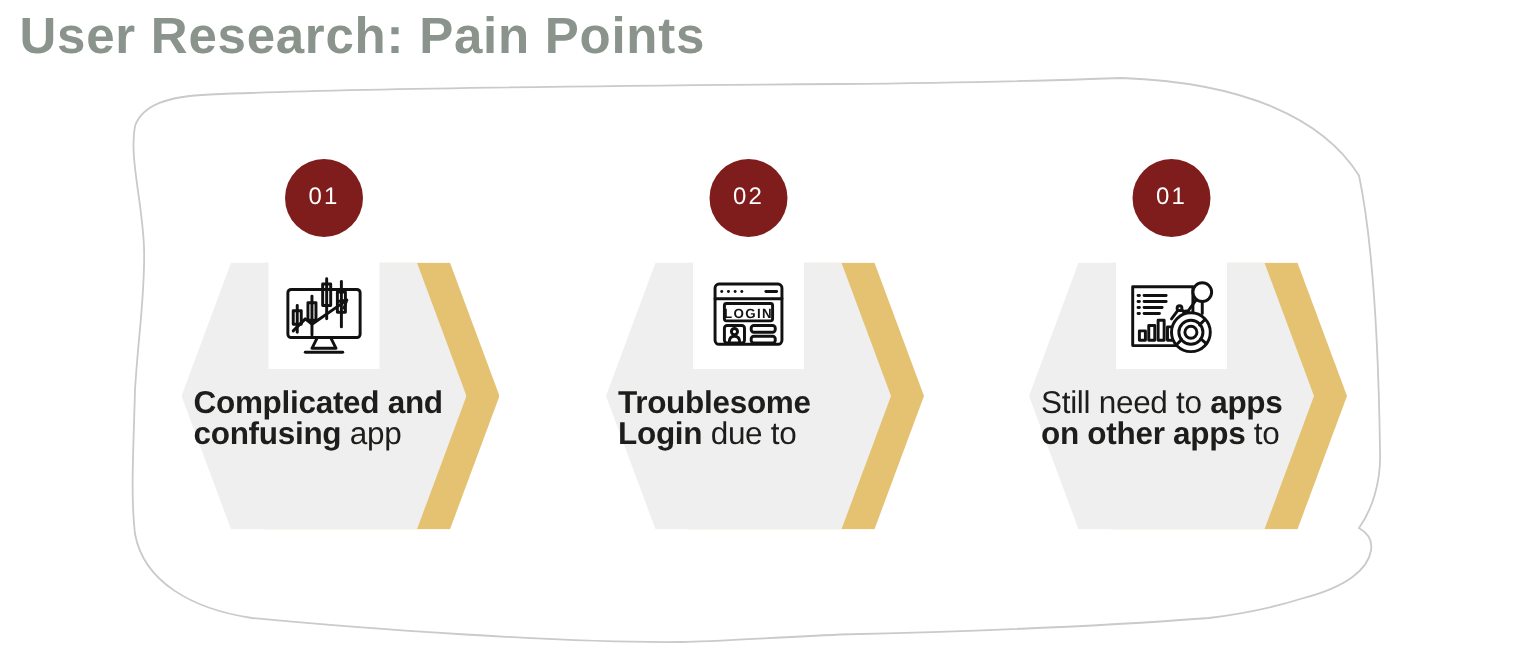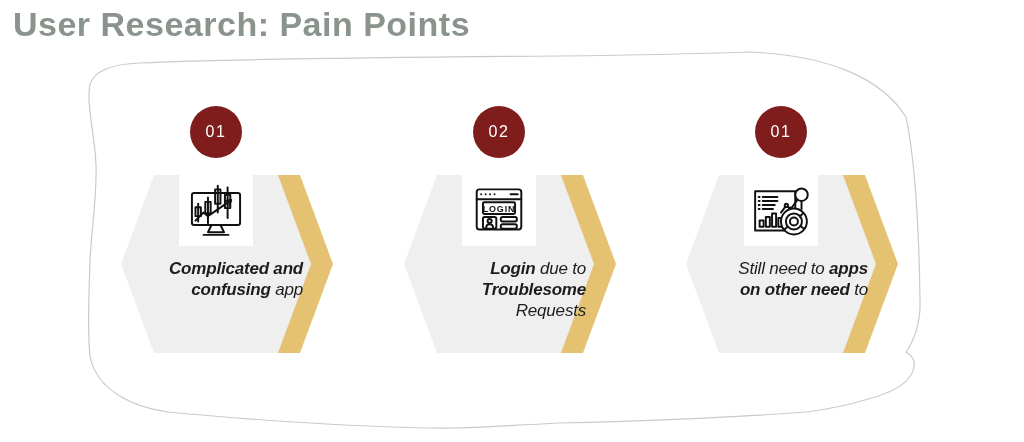--- a/index.html
+++ b/index.html
@@ -22,22 +22,22 @@
   .num-circle{
     position:absolute;top:0;left:69px;width:52px;height:52px;border-radius:50%;
     background:#7f1d1d;color:#ffffff;display:flex;align-items:center;justify-content:center;
     font-size:16px;letter-spacing:1.5px;z-index:2;
   }
   .icon-box{
     position:absolute;top:66px;left:58px;width:74px;height:74px;background:#ffffff;
     display:flex;align-items:center;justify-content:center;z-index:3;
   }
   .card-text{
-    position:absolute;top:152px;left:8px;width:174px;z-index:4;text-align:right;
-    font-size:17px;line-height:21px;color:#1d1d1b;letter-spacing:-.2px;font-style:italic;
+    position:absolute;top:152px;left:8px;width:174px;z-index:4;text-align:left;
+    font-size:21px;line-height:21px;color:#1d1d1b;letter-spacing:-.2px;
   }
   .card-text .seg-b{font-weight:700;}
   svg text{font-family:"Liberation Sans", sans-serif;}
 </style>
 </head>
 <body>
 
 <div class="page-title">User Research: Pain Points</div>
 
 <svg class="frame-svg" viewBox="0 0 1024 442" fill="none" xmlns="http://www.w3.org/2000/svg">
@@ -103,23 +103,22 @@
       <rect x="19" y="29.5" width="36" height="13" rx="1.5"></rect>
       <text x="37" y="40" text-anchor="middle" font-size="10" font-weight="700" letter-spacing="1" fill="#111111" stroke="none">LOGIN</text>
       <rect x="19" y="46" width="15" height="13" rx="2"></rect>
       <circle cx="26.5" cy="50.5" r="2.3"></circle>
       <path d="M22.5 59 C22.5 55.5 24 54 26.5 54 C29 54 30.5 55.5 30.5 59"></path>
       <rect x="39" y="46" width="18" height="5" rx="2"></rect>
       <rect x="39" y="54" width="18" height="5" rx="2"></rect>
     </svg>
   </div>
   <div class="card-text">
+      <div><span class="seg-b">Troublesome</span></div>
       <div><span class="seg-b">Login</span><span> due to</span></div>
-      <div><span class="seg-b">Troublesome</span></div>
-      <div><span>Requests</span></div>
     </div>
 </div>
 
 <div class="card" style="left:686px">
   <div class="hex-gold"></div>
   <div class="hex"></div>
   <div class="num-circle">01</div>
   <div class="icon-box">
     <svg width="66" height="66" viewBox="0 0 74 74" fill="none" stroke="#111111" stroke-width="2.2" stroke-linecap="round" stroke-linejoin="round">
       <rect x="8" y="17" width="45" height="44"></rect>
@@ -137,15 +136,15 @@
       <circle cx="60" cy="21" r="7" fill="#ffffff"></circle>
       <path d="M60 28 V37"></path>
       <circle cx="51.5" cy="51" r="14.5" fill="#ffffff"></circle>
       <circle cx="51.5" cy="51" r="9"></circle>
       <circle cx="51.5" cy="51" r="4.5"></circle>
       <path d="M62 41.5 L58 45.5 M40.5 60.5 L44.5 56.5 M63 59.5 L59 56"></path>
     </svg>
   </div>
   <div class="card-text">
       <div><span>Still need to </span><span class="seg-b">apps</span></div>
-      <div><span class="seg-b">on other need</span><span> to</span></div>
+      <div><span class="seg-b">on other apps</span><span> to</span></div>
     </div>
 </div>
 
 </body></html>

